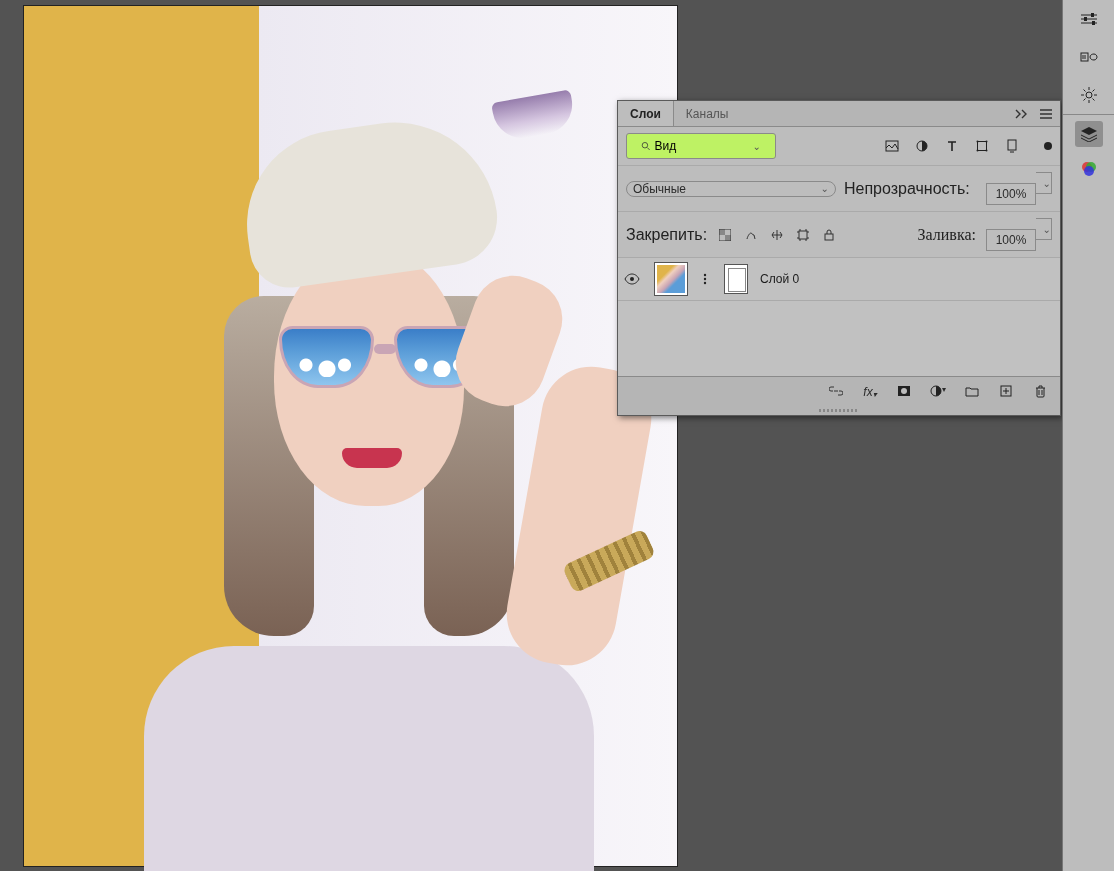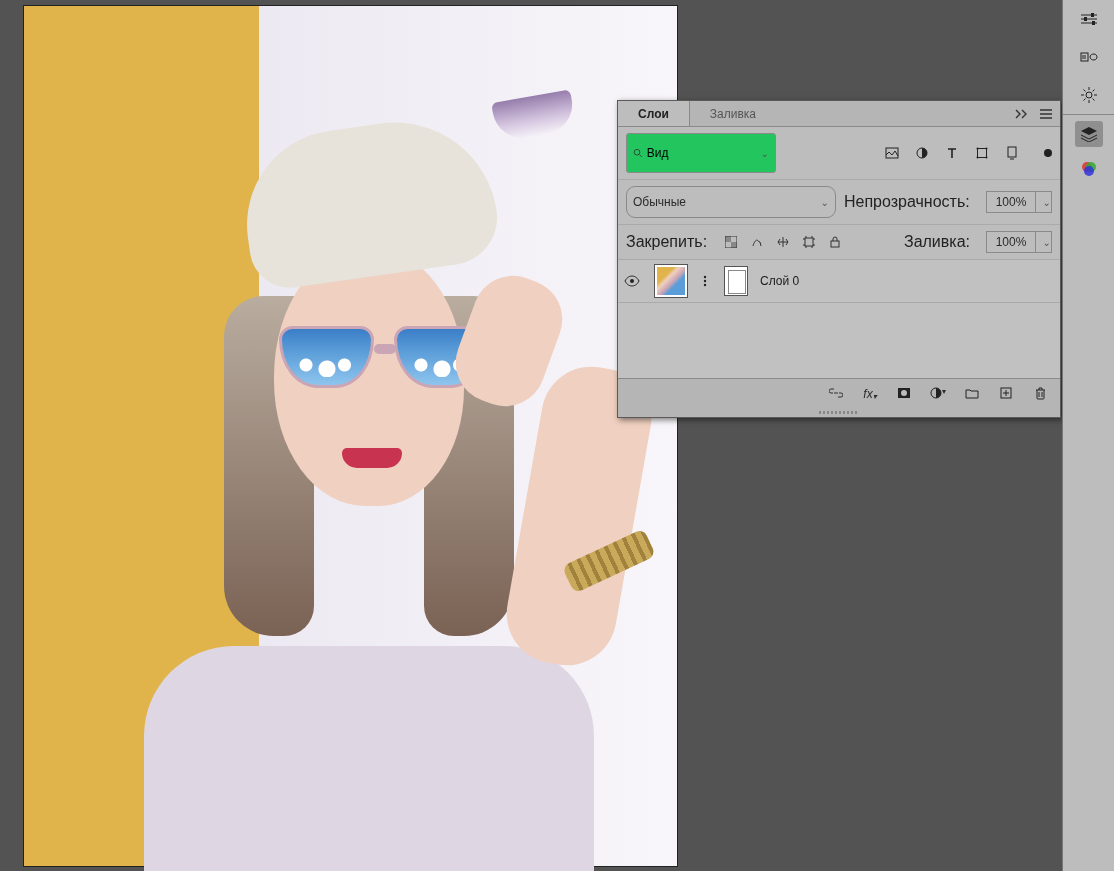--- a/index.html
+++ b/index.html
@@ -22,39 +22,39 @@
 .lips { position:absolute; left:278px; top:322px; width:60px; height:20px; background:#C8344F; border-radius: 10px 10px 30px 30px; }
 .sweater { position:absolute; left:80px; top:520px; width:450px; height:330px; background:#DED7E3; border-radius: 90px 90px 0 0; }
 .hand { position:absolute; left:400px; top:150px; width:90px; height:130px; background:#F0D0C0; border-radius:40px; transform:rotate(20deg); }
 .forearm { position:absolute; left:460px; top:240px; width:110px; height:300px; background:#F0D0C0; border-radius:50px; transform:rotate(10deg); }
 .watch { position:absolute; left:500px; top:420px; width:90px; height:30px; background: repeating-linear-gradient(90deg,#C9A95A 0 6px,#A0823C 6px 10px); border-radius:8px; transform:rotate(-25deg); }
 .shelf-glasses { position:absolute; left:470px; top:90px; width:80px; height:40px; background:linear-gradient(180deg,#6E4B8C,#C8B3D6 60%,transparent); border-radius: 6px 6px 30px 30px; opacity:.7; transform:rotate(-10deg); }
 
 
 .panel { position: absolute; left: 617px; top: 100px; width: 444px; background: #BDBDBD; border: 1px solid #5a5a5a; box-shadow: 2px 2px 6px rgba(0,0,0,.5); font-size: 12px; color: #2b2b2b; }
 .panel-tabs { display: flex; align-items: center; height: 26px; background: #B5B5B5; border-bottom: 1px solid #8a8a8a; }
-.tab { padding: 0 20px; height: 100%; display: flex; align-items: center; color: #555; cursor: default; }
+.tab { padding: 0 12px; height: 100%; display: flex; align-items: center; color: #555; cursor: default; }
 .tab.active { background: #BDBDBD; font-weight: bold; color: #222; border-right:1px solid #8a8a8a;}
 .panel-tabs-right { margin-left: auto; display:flex; gap:8px; padding-right:6px; color:#444; align-items:center; }
 
 .row { display: flex; align-items: center; padding: 6px 8px; gap: 8px; border-bottom: 1px solid #aaa; }
-.search-field { display:flex; align-items:center; gap:4px; flex:0 0 150px; height:40px; border:1px solid #8a8a8a; border-radius:3px; padding:0 6px; background:#22c55e; }
+.search-field { display:flex; align-items:center; gap:4px; flex:0 0 150px; height:26px; border:1px solid #8a8a8a; border-radius:3px; padding:0 14px; background:#bef264; }
 .search-field input { border:none; background:transparent; width:100%; font-size:12px; outline:none; }
 .caret { margin-left:auto; font-size:10px; color:#555; }
 .icon-strip { margin-left:auto; display:flex; gap:14px; align-items:center; color:#333; }
 .ico { width:16px; height:16px; display:inline-flex; align-items:center; justify-content:center; cursor:pointer; }
 .dot { width:8px; height:8px; border-radius:50%; background:#222; margin-left:10px; }
 
 .blendrow { display:flex; align-items:center; padding:6px 8px; gap:8px; border-bottom: 1px solid #aaa; }
-.select { flex:0 0 210px; height:32px; border:1px solid #8a8a8a; border-radius:9px; display:flex; align-items:center; padding:0 6px; background:#BDBDBD; }
+.select { flex:0 0 210px; height:16px; border:1px solid #8a8a8a; border-radius:9px; display:flex; align-items:center; padding:0 6px; background:#BDBDBD; }
 .lbl { font-size:16px; color:#222; }
-.pct-box { width:50px; height:22px; border:1px solid #8a8a8a; display:flex; align-items:center; justify-content:center; background:#BDBDBD; }
+.pct-box { width:50px; height:22px; border:1px solid #8a8a8a; display:flex; align-items:center; justify-content:center; background:#BDBDBD;margin-top:11px; }
 .drop-btn { width:16px; height:22px; border:1px solid #8a8a8a; border-left:none; display:flex; align-items:center; justify-content:center; background:#BDBDBD; }
 
-.lockrow { display:flex; align-items:center; padding:6px 8px; gap:16px; border-bottom:1px solid #aaa; }
+.lockrow { display:flex; align-items:center; padding:6px 8px; gap:10px; border-bottom:1px solid #aaa; }
 .lock-icons { display:flex; gap:10px; align-items:center; color:#444; }
 
 .layers-area { background:#C1C1C1; }
 .layer { display:flex; align-items:center; padding:4px 6px; gap:12px; border-bottom:1px solid #aaa; }
 .layer.sel { background:#D7D7D7; }
 .eye { width:18px; text-align:center; color:#222; cursor:pointer; font-size:14px; }
 .thumb { width:34px; height:34px; border:1px solid #555; background:#fff; position:relative; }
 .thumb.checker { background: repeating-conic-gradient(#ccc 0 25%, #fff 0 50%) 0 0/8px 8px; }
 .thumb-img { position:absolute; inset:2px; background: linear-gradient(135deg,#E0B44A 30%,#F0D0C0 40%,#C9A5B5 55%,#5b9dd8 65%); }
 .link-ico { width:12px; text-align:center; color:#333; font-size:13px; }
@@ -99,21 +99,21 @@
     <div class="lips"></div>
     <div class="forearm"></div>
     <div class="hand"></div>
     <div class="watch"></div>
   </div>
 </div>
 
 <div class="panel">
   <div class="panel-tabs">
     <div class="tab active">Слои</div>
-    <div class="tab">Заливка</div>
+    <div class="tab">Каналы</div>
     <div class="panel-tabs-right">
       <span class="ico">
         <svg width="14" height="10" viewBox="0 0 14 10">
             <path d="M1 1l4 4-4 4M7 1l4 4-4 4" stroke="#333" stroke-width="1.4" fill="none"></path>
           </svg>
       </span>
       <span class="ico">
         <svg width="12" height="10" viewBox="0 0 12 10">
             <path d="M0 1h12M0 5h12M0 9h12" stroke="#333" stroke-width="1.4"></path>
           </svg>
@@ -207,21 +207,21 @@
             <path d="M0 3h2M0 9h2M10 3h2M10 9h2M3 0v2M9 0v2M3 10v2M9 10v2" stroke="#333"></path>
           </svg>
         </span>
       <span class="ico">
           <svg width="10" height="12" viewBox="0 0 10 12">
             <rect x="1" y="5" width="8" height="6" stroke="#333" fill="none"></rect>
             <path d="M3 5V3a2 2 0 014 0v2" stroke="#333" fill="none"></path>
           </svg>
         </span>
     </div>
-    <span class="lbl" style="margin-left:auto;">Заливка:</span>
+    <span class="lbl" style="margin-left:auto;font-family:Liberation Serif, serif;">Заливка:</span>
     <div style="display:flex;">
       <div class="pct-box">100%</div>
       <div class="drop-btn">
           <span class="caret">⌄</span>
         </div>
     </div>
   </div>
 
   <div class="layers-area">
     <div class="layer">

